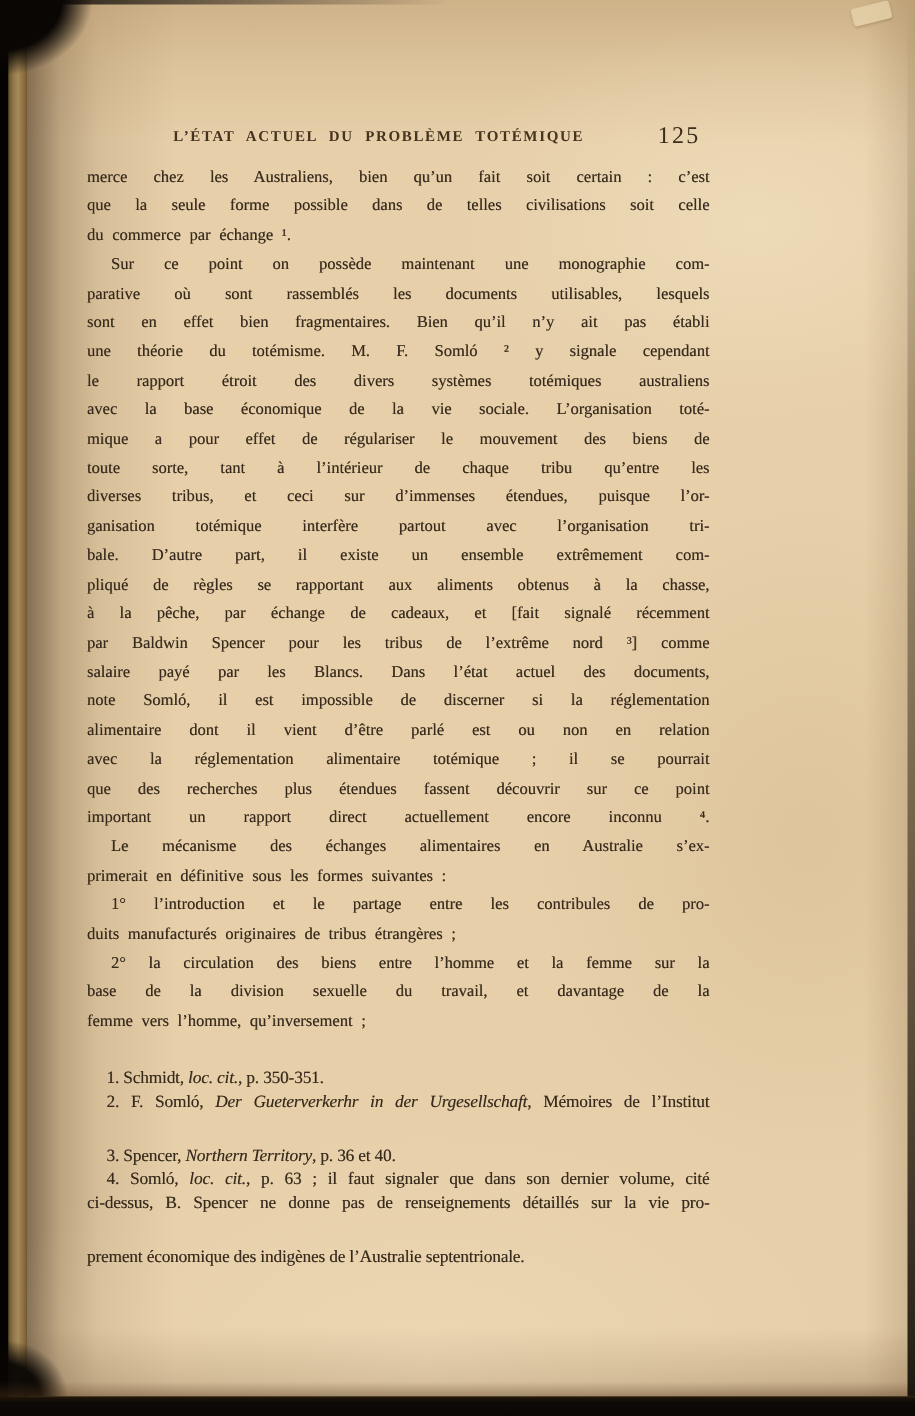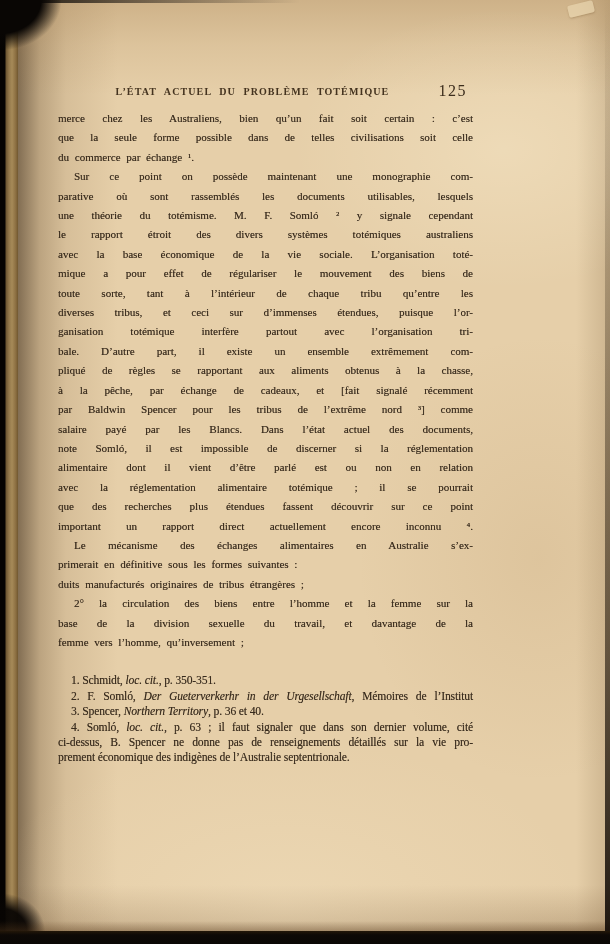--- a/index.html
+++ b/index.html
@@ -61,21 +61,21 @@
     font-size:16px;letter-spacing:1.5px;color:#3c2d1c;
   }
   .bodytext{font-size:11px;line-height:19.4px;word-spacing:1px;
     text-shadow:0.2px 0.2px 0.3px rgba(55,42,28,0.55);}
   .bline{text-align:justify;text-align-last:justify;}
   .bline.end{text-align-last:left;word-spacing:3px;}
   .bline.ind{text-indent:16px;}
   .fnotes{margin-top:21px;font-size:11.5px;line-height:15.4px;letter-spacing:-0.1px;
     text-shadow:0.2px 0.2px 0.3px rgba(55,42,28,0.5);}
   .fnline{text-align:justify;text-align-last:justify;}
-  .fnline.end{text-align-last:left;}
+  .fnline.end{text-align-last:left;margin-top:21px;}
   .fnline.ind{text-indent:13px;}
   .b{font-weight:normal;}
   .i{font-style:italic;}
 </style>
 </head>
 <body>
 
 <div class="scan">
   <div class="edges"></div>
   <div class="page"></div>
@@ -91,39 +91,41 @@
     <div class="runhead">
       <div class="title">L’ÉTAT ACTUEL DU PROBLÈME TOTÉMIQUE</div>
       <div class="pagenum">125</div>
     </div>
     <div class="bodytext" id="bodytext">
         <div class="bline"><span>merce chez les Australiens, bien qu’un fait soit certain : c’est</span></div>
         <div class="bline"><span>que la seule forme possible dans de telles civilisations soit celle</span></div>
         <div class="bline end"><span>du commerce par échange ¹.</span></div>
         <div class="bline ind"><span>Sur ce point on possède maintenant une monographie com-</span></div>
         <div class="bline"><span>parative où sont rassemblés les documents utilisables, lesquels</span></div>
+        <div class="bline"><span>sont en effet bien fragmentaires. Bien qu’il n’y ait pas établi</span></div>
         <div class="bline"><span>une théorie du totémisme. </span><span class="b">M. F. Somló ²</span><span> y signale cependant</span></div>
         <div class="bline"><span>le rapport étroit des divers systèmes totémiques australiens</span></div>
         <div class="bline"><span>avec la base économique de la vie sociale. L’organisation toté-</span></div>
         <div class="bline"><span>mique a pour effet de régulariser le mouvement des biens de</span></div>
         <div class="bline"><span>toute sorte, tant à l’intérieur de chaque tribu qu’entre les</span></div>
         <div class="bline"><span>diverses tribus, et ceci sur d’immenses étendues, puisque l’or-</span></div>
         <div class="bline"><span>ganisation totémique interfère partout avec l’organisation tri-</span></div>
         <div class="bline"><span>bale. D’autre part, il existe un ensemble extrêmement com-</span></div>
         <div class="bline"><span>pliqué de règles se rapportant aux aliments obtenus à la chasse,</span></div>
         <div class="bline"><span>à la pêche, par échange de cadeaux, et [fait signalé récemment</span></div>
         <div class="bline"><span>par Baldwin Spencer pour les tribus de l’extrême nord ³] comme</span></div>
         <div class="bline"><span>salaire payé par les Blancs. Dans l’état actuel des documents,</span></div>
         <div class="bline"><span>note Somló, il est impossible de discerner si la réglementation</span></div>
         <div class="bline"><span>alimentaire dont il vient d’être parlé est ou non en relation</span></div>
         <div class="bline"><span>avec la réglementation alimentaire totémique ; il se pourrait</span></div>
         <div class="bline"><span>que des recherches plus étendues fassent découvrir sur ce point</span></div>
         <div class="bline"><span>important un rapport direct actuellement encore inconnu ⁴.</span></div>
         <div class="bline ind"><span>Le mécanisme des échanges alimentaires en Australie s’ex-</span></div>
         <div class="bline end"><span>primerait en définitive sous les formes suivantes :</span></div>
+        <div class="bline ind"><span>1° l’introduction et le partage entre les contribules de pro-</span></div>
         <div class="bline end"><span>duits manufacturés originaires de tribus étrangères ;</span></div>
         <div class="bline ind"><span>2° la circulation des biens entre l’homme et la femme sur la</span></div>
         <div class="bline"><span>base de la division sexuelle du travail, et davantage de la</span></div>
         <div class="bline end"><span>femme vers l’homme, qu’inversement ;</span></div>
       </div>
     <div class="fnotes" id="fnotes">
         <div class="fnline ind end"><span>1. Schmidt, </span><span class="i">loc. cit.</span><span>, p. 350-351.</span></div>
         <div class="fnline ind"><span>2. F. Somló, </span><span class="i">Der Gueterverkerhr in der Urgesellschaft</span><span>, Mémoires de l’Institut</span></div>
         <div class="fnline ind end"><span>3. Spencer, </span><span class="i">Northern Territory</span><span>, p. 36 et 40.</span></div>
         <div class="fnline ind"><span>4. Somló, </span><span class="i">loc. cit.</span><span>, p. 63 ; il faut signaler que dans son dernier volume, cité</span></div>

